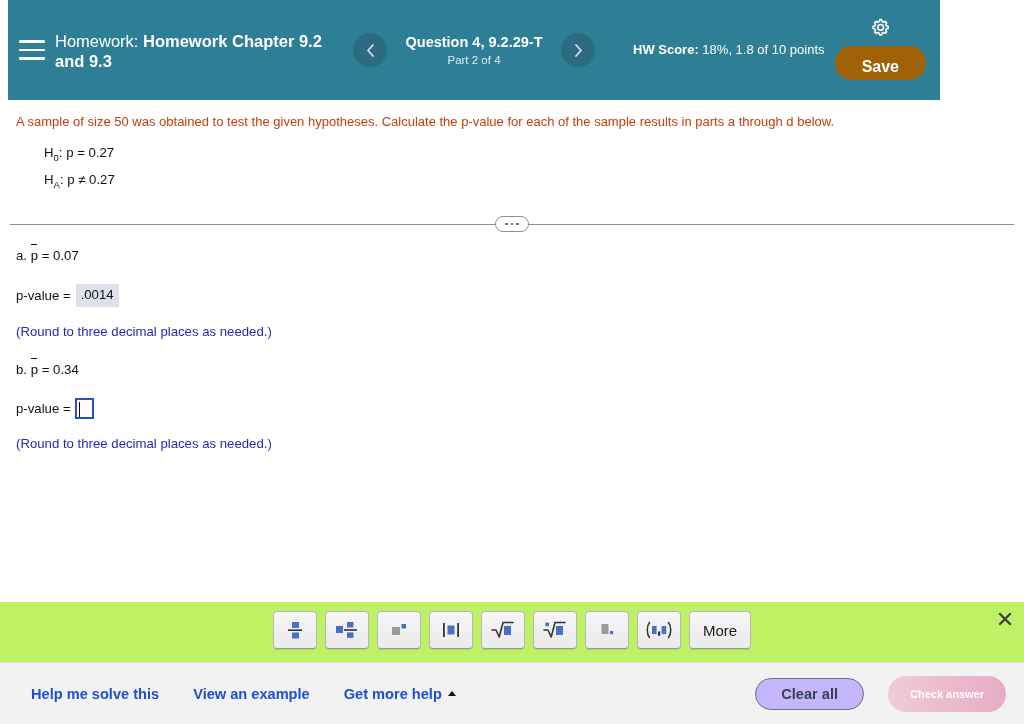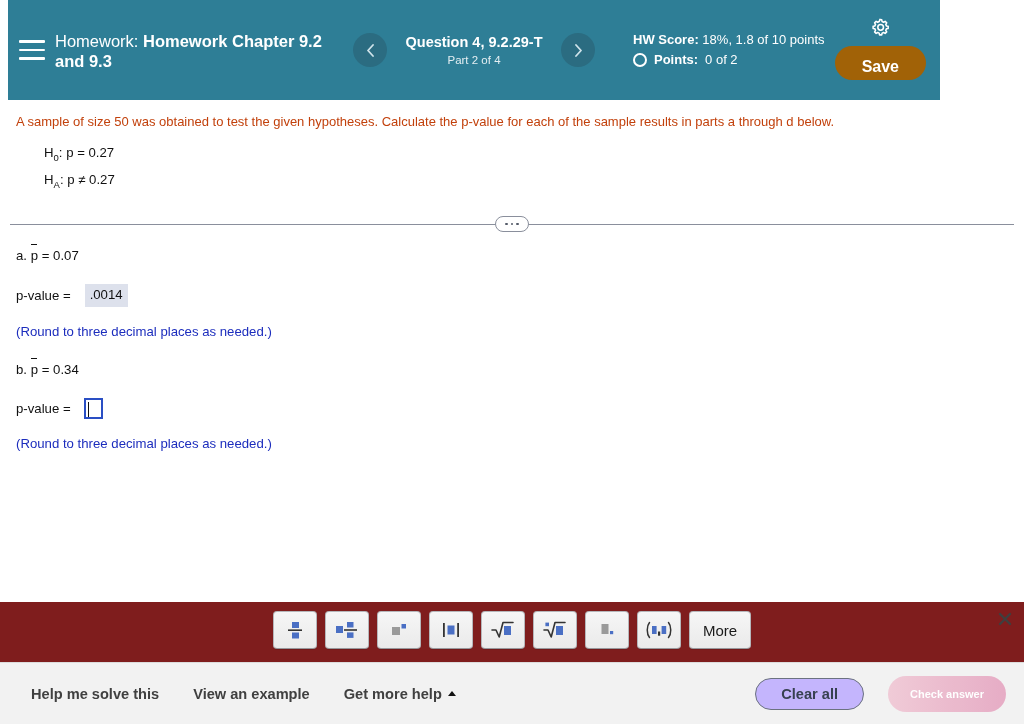--- a/index.html
+++ b/index.html
@@ -245,21 +245,20 @@
     position: absolute;
     left: 0px; right: 1px; top: -2px;
     height: 1px;
     background: #111111;
   }
   .ans-row {
     display: flex;
     align-items: center;
     line-height: 20px;
     white-space: nowrap;
-    gap: 9px;
   }
   .ans-filled {
     display: inline-block;
     background: #dde1ec;
     padding: 1px 5px 2px 5px;
     margin-left: 5px;
     font-size: 13.2px;
     color: #111111;
     cursor: text;
   }
@@ -288,21 +287,21 @@
     margin-top: 15px;
     margin-bottom: 18px;
   }
 
   
   .mathbar {
     position: absolute;
     top: 602px; left: 0;
     width: 1024px;
     height: 60px;
-    background: #7f1d1d;
+    background: #bef264;
   }
   .mathbar-inner {
     position: absolute;
     left: 0; right: 0; top: 9px;
     display: flex;
     justify-content: center;
     align-items: center;
     gap: 8px;
   }
   .mbtn {
@@ -353,21 +352,21 @@
     align-items: center;
     gap: 34px;
     margin-left: 31px;
   }
   .help-link {
     background: none;
     border: none;
     font-family: "Liberation Sans", sans-serif;
     font-size: 14.6px;
     font-weight: 700;
-    color: #404040;
+    color: #1d4ed8;
     cursor: pointer;
     padding: 0;
     display: flex;
     align-items: center;
     gap: 6px;
   }
   .caret-up {
     width: 0; height: 0;
     border-left: 4.5px solid transparent;
     border-right: 4.5px solid transparent;
@@ -442,25 +441,20 @@
           <path d="M2 1 L7 6.5 L2 12" stroke="#cfe3ea" stroke-width="1.8" fill="none" stroke-linecap="round" stroke-linejoin="round"></path>
         </svg>
       </button>
     </div>
 
     <div class="score-block">
       <div class="score-line1">
         <b>HW Score:</b>
         <span>18%, 1.8 of 10 points</span>
       </div>
-      <div class="score-line2">
-        <span class="pt-circle"></span>
-        <b>Points:</b>
-        <span>0 of 2</span>
-      </div>
     </div>
 
     <div class="right-stack">
       <button class="gear-btn">
         <svg width="22" height="22" viewBox="0 0 24 24">
           <path fill="none" stroke="#ffffff" stroke-width="1.7" stroke-linejoin="round" d="M12 2.6 L13.9 3.1 L14.3 5.0 L15.9 5.7 L17.6 4.7 L19.3 6.4 L18.3 8.1 L19.0 9.7 L20.9 10.1 L20.9 12.5 L19.0 12.9 L18.3 14.5 L19.3 16.2 L17.6 17.9 L15.9 16.9 L14.3 17.6 L13.9 19.5 L11.5 19.5 L11.1 17.6 L9.5 16.9 L7.8 17.9 L6.1 16.2 L7.1 14.5 L6.4 12.9 L4.5 12.5 L4.5 10.1 L6.4 9.7 L7.1 8.1 L6.1 6.4 L7.8 4.7 L9.5 5.7 L11.1 5.0 Z"></path>
           <circle cx="12.7" cy="11.3" r="3.1" fill="none" stroke="#ffffff" stroke-width="1.7"></circle>
         </svg>
       </button>
       <button class="save-btn">Save</button>

